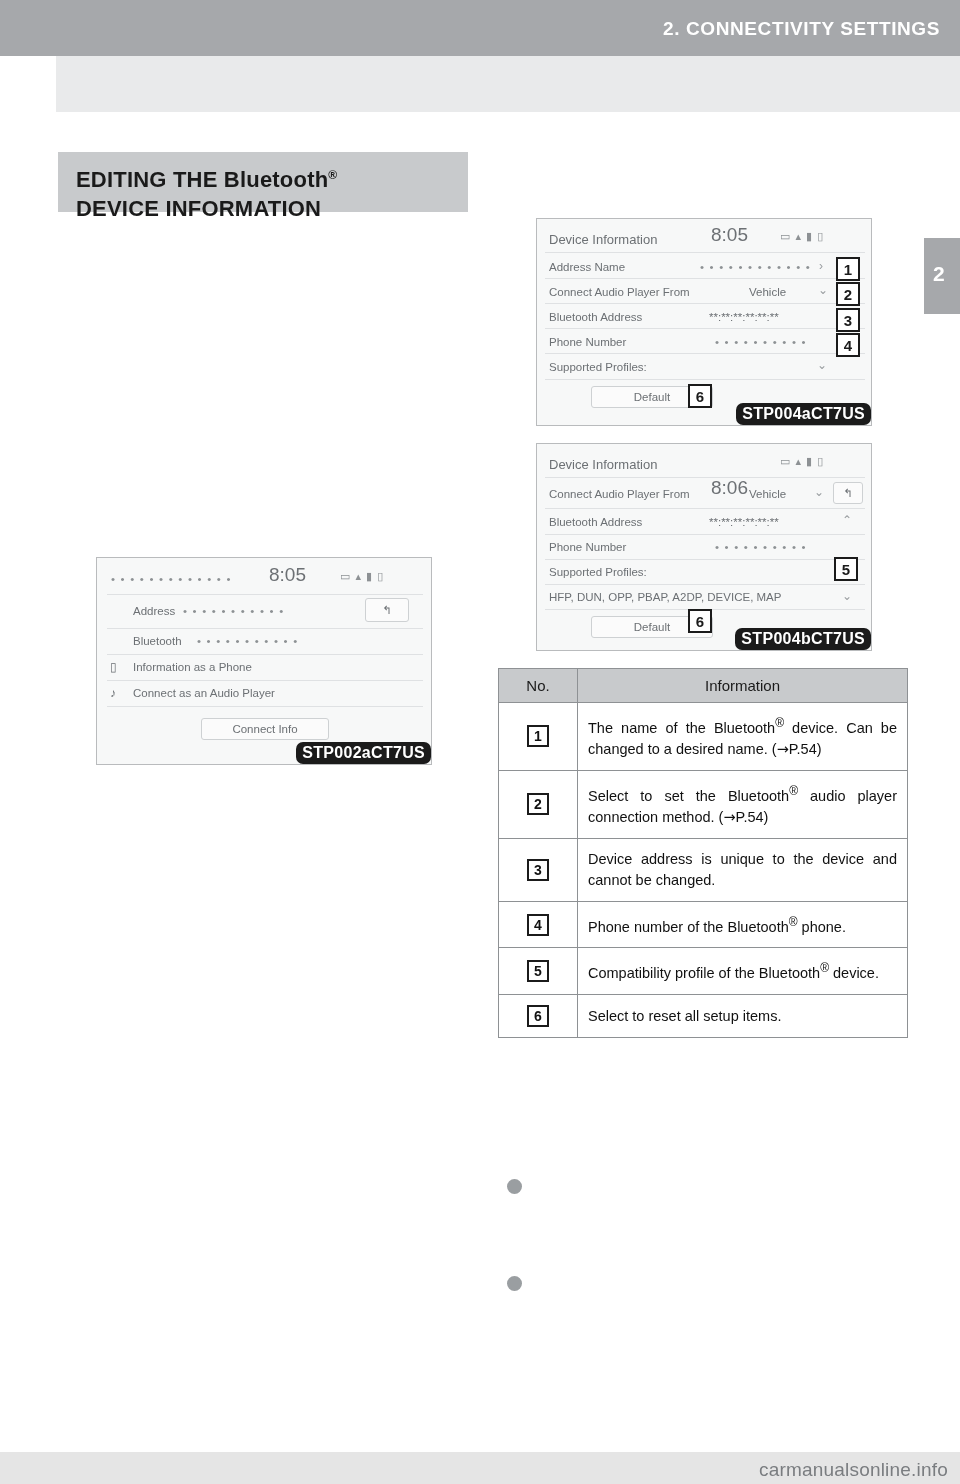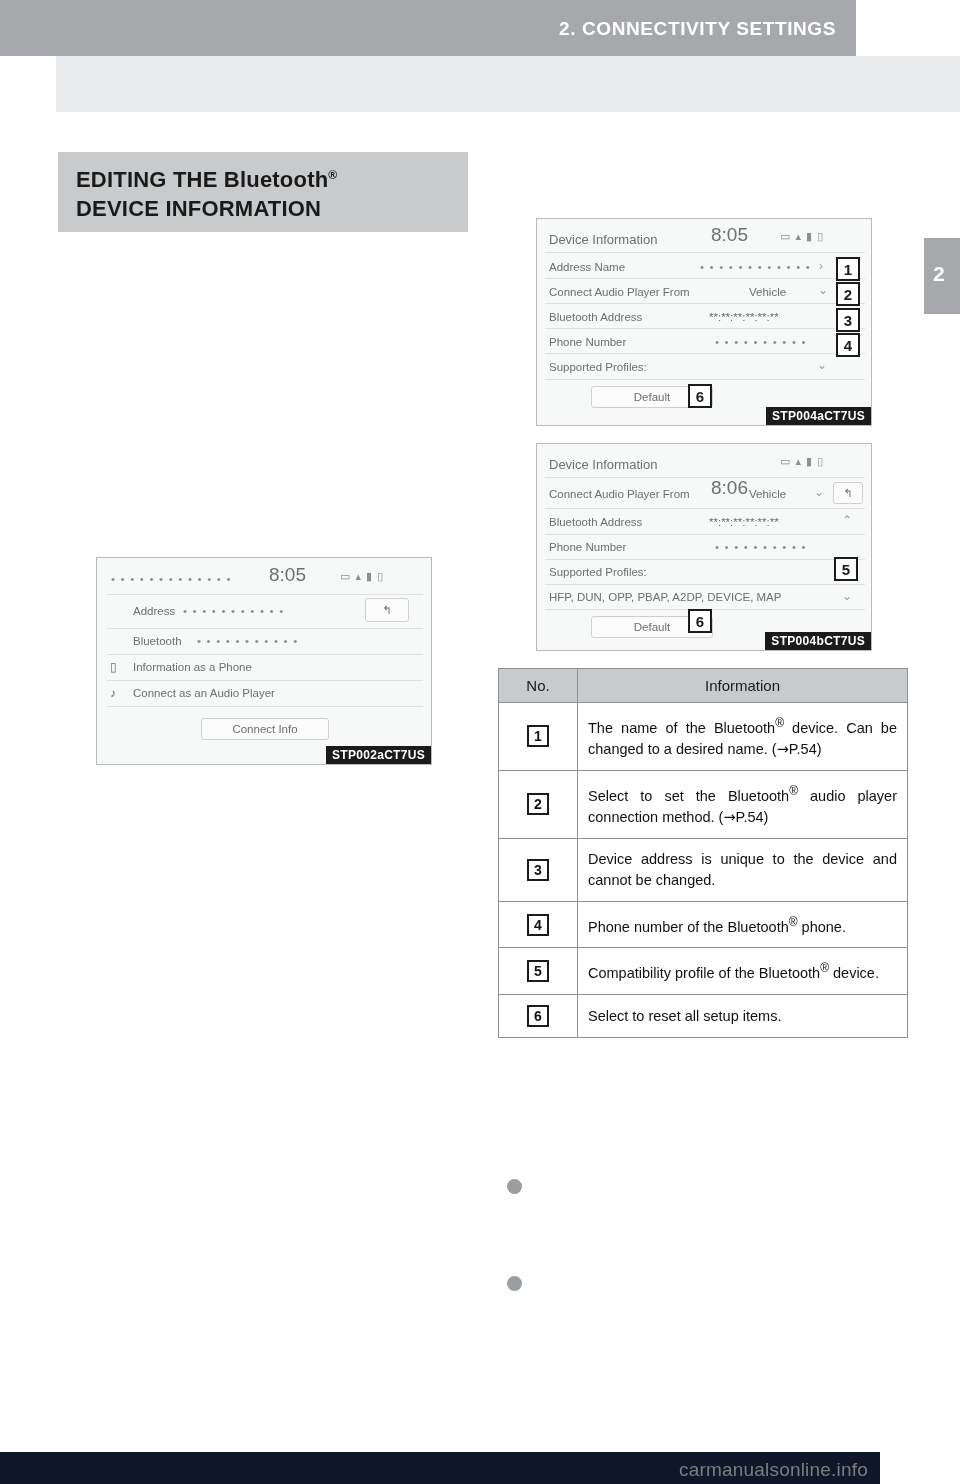--- a/index.html
+++ b/index.html
@@ -12,21 +12,21 @@
     background: #ffffff;
     font-family: "Liberation Sans", sans-serif;
     position: relative;
     overflow: hidden;
   }
 
   
   .top-bar {
     position: absolute;
     left: 0; top: 0;
-    width: 856px; height: 56px;
+    width: 960px; height: 56px;
     background: #a6a8ab;
   }
   .top-bar-title {
     position: absolute;
     right: 20px;
     top: 18px;
     font-size: 19px;
     font-weight: bold;
     color: #ffffff;
     letter-spacing: 0.6px;
@@ -61,21 +61,21 @@
     font-weight: bold;
     color: #ffffff;
   }
 
   
   .section-title-box {
     position: absolute;
     left: 58px;
     top: 152px;
     width: 410px;
-    height: 80px;
+    height: 60px;
     background: #c8cacc;
   }
   .section-title-text {
     position: absolute;
     left: 18px;
     top: 9px;
     font-size: 22px;
     font-weight: bold;
     color: #1a1a1a;
     line-height: 29px;
@@ -97,24 +97,25 @@
     position: absolute;
     left: 0; right: 0; top: 0; bottom: 0;
     background: #f7f8f8;
   }
   .screen-code {
     position: absolute;
     right: 0;
     bottom: 0;
     background: #1b1b1b;
     color: #ffffff;
-    font-size: 12px;
+    font-size: 16px;
     font-weight: bold;
     padding: 2px 6px 2px 6px;
     letter-spacing: 0.3px;
+    border-radius: 7px;
   }
 
   
   .s-row {
     position: absolute;
     font-size: 11.5px;
     color: #6c7074;
   }
   .s-divider {
     position: absolute;
@@ -221,23 +222,23 @@
     height: 15px;
     border-radius: 50%;
     background: #9a9ea1;
   }
 
   
   .footer-bar {
     position: absolute;
     left: 0;
     bottom: 0;
-    width: 880px;
+    width: 960px;
     height: 32px;
-    background: #0f172a;
+    background: #e5e5e5;
     text-decoration: underline;
   }
   .footer-text {
     position: absolute;
     right: 12px;
     bottom: 3px;
     font-size: 19px;
     color: #7a7d80;
     letter-spacing: 0.2px;
   }

